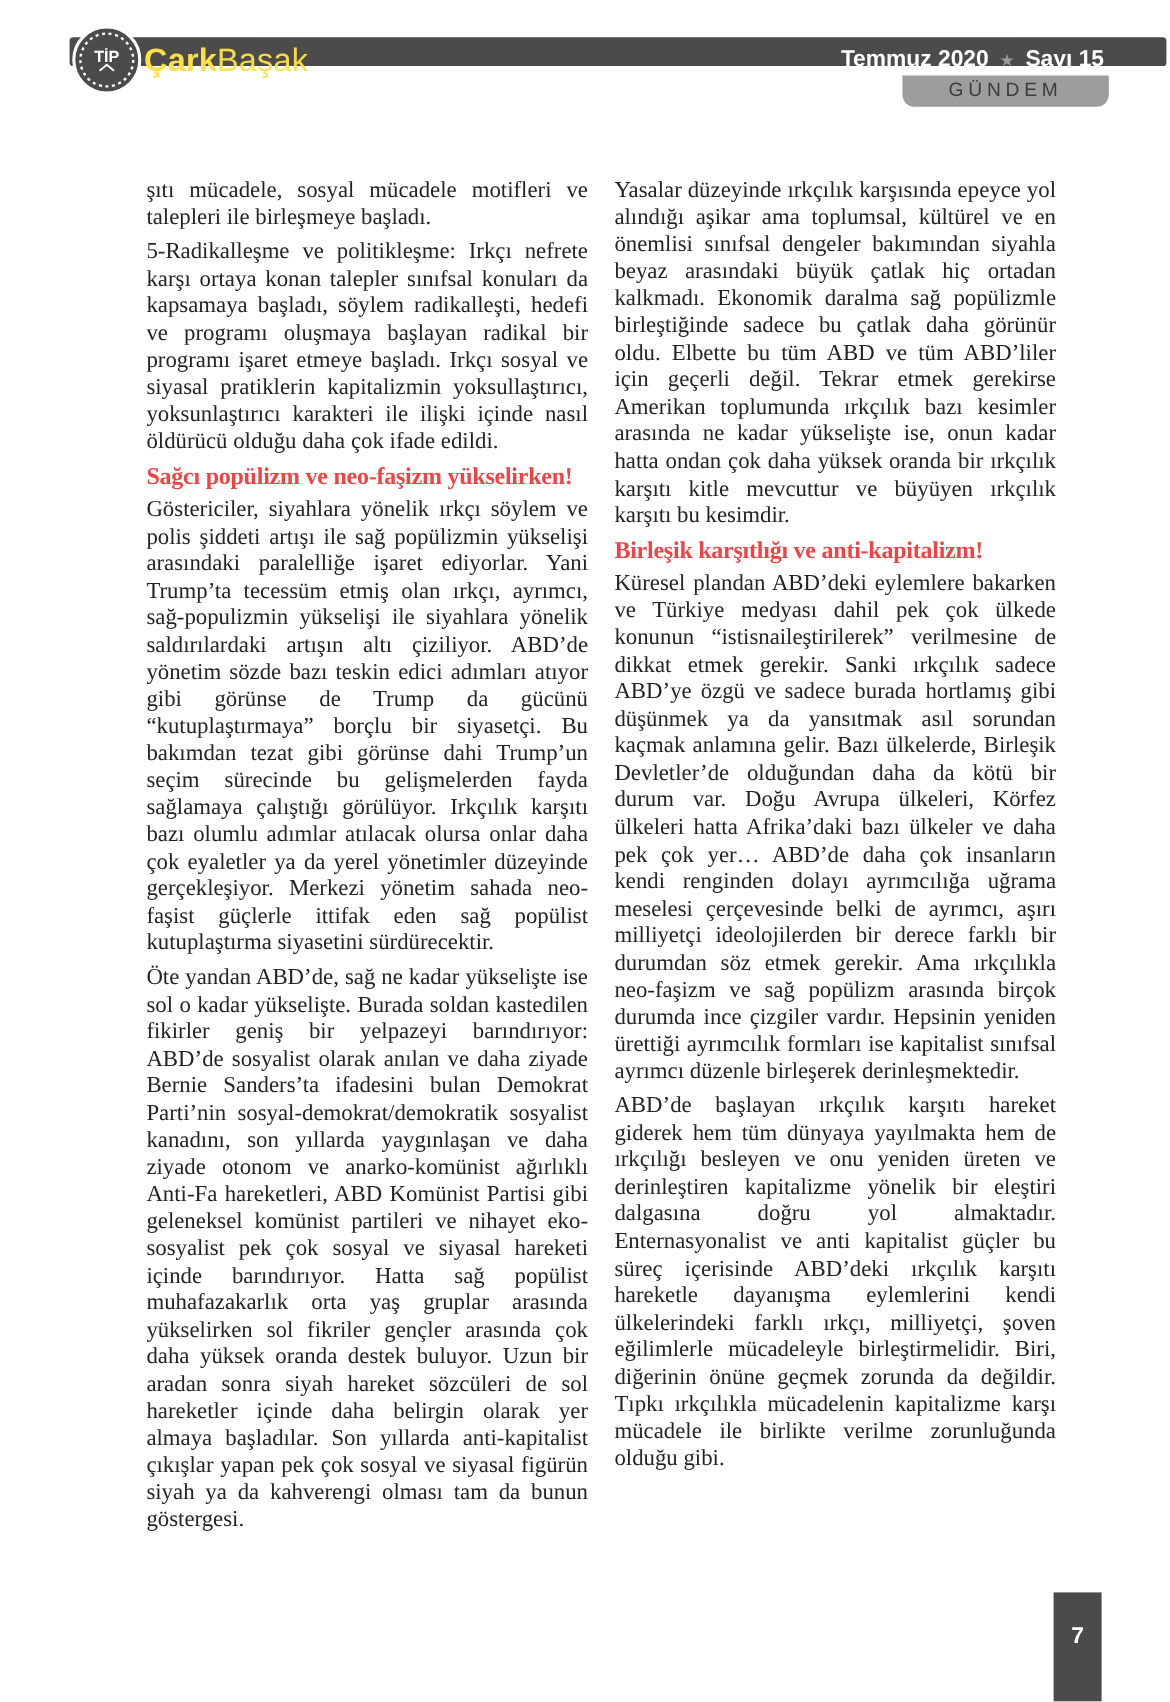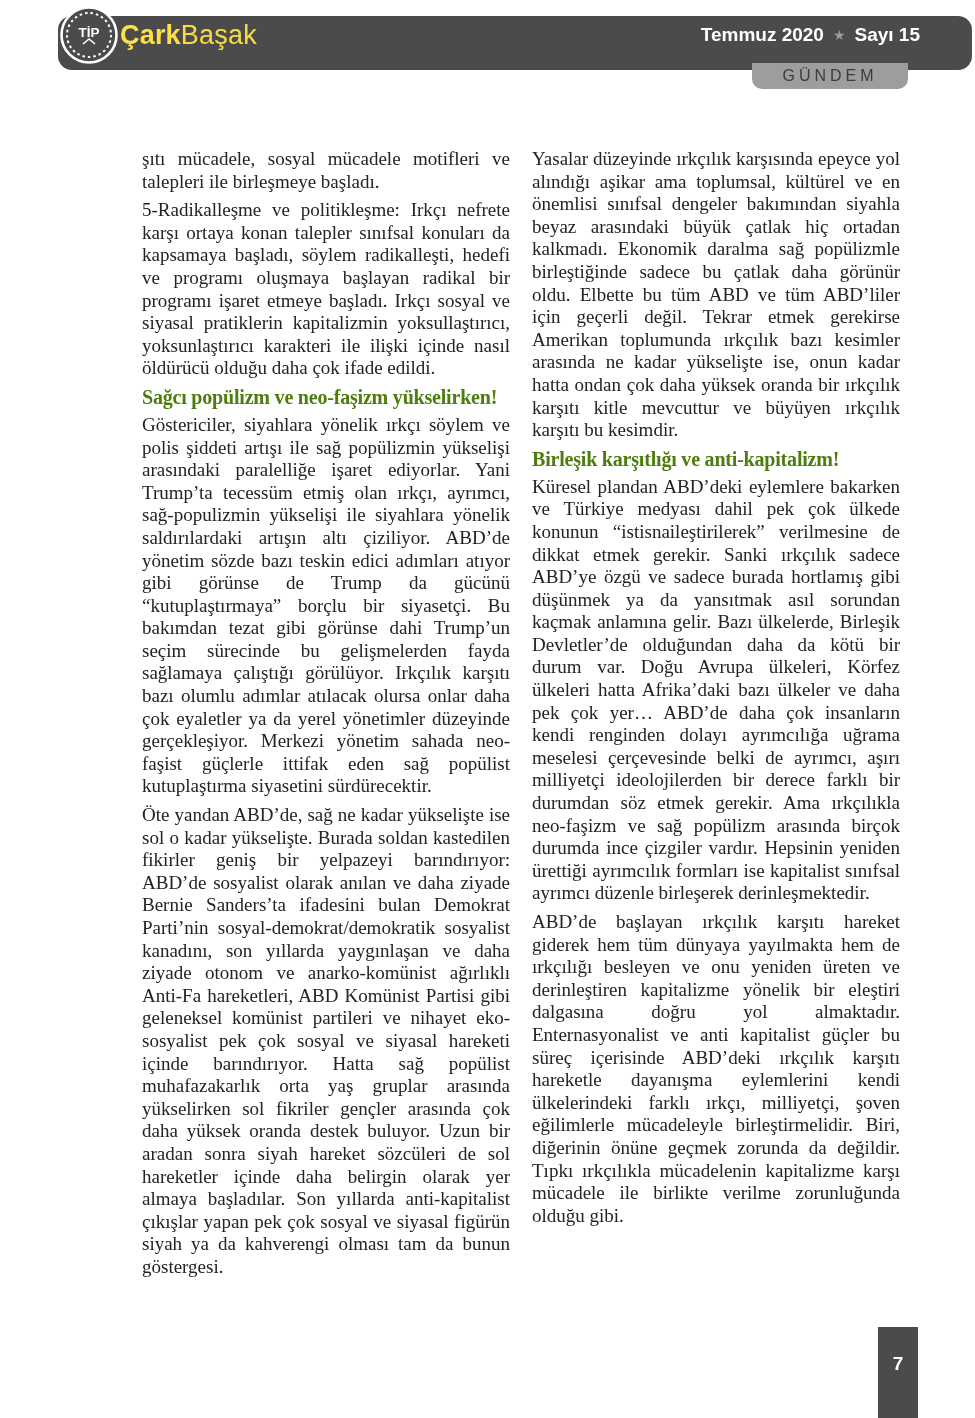--- a/index.html
+++ b/index.html
@@ -2,57 +2,56 @@
 <html lang="tr"><head>
 <meta charset="utf-8">
 <style>
   html,body{margin:0;padding:0;}
   body{
     width:975px;height:1418px;position:relative;background:#ffffff;
     font-family:"Liberation Serif", serif;overflow:hidden;
   }
   
   .masthead{
-    position:absolute;left:58px;top:16px;width:914px;height:54px;
-    background:#4b4b4b;border-radius:14px;
+    position:absolute;left:58px;top:31px;width:914px;height:24px;
+    background:#4b4b4b;border-radius:3px;
     display:flex;align-items:center;
   }
   .logo-badge{
     position:absolute;left:2px;top:-10px;width:58px;height:58px;
   }
   .brand{
     position:absolute;left:62px;top:0;height:38px;display:flex;align-items:center;
     color:#fde047;font-family:"Liberation Sans", sans-serif;font-size:27px;letter-spacing:.2px;
   }
   .brand .b1{font-weight:bold;}
   .brand .b2{font-weight:normal;opacity:.96;}
   .issue{
     position:absolute;right:52px;top:0;height:38px;display:flex;align-items:center;gap:9px;
     color:#ffffff;font-family:"Liberation Sans", sans-serif;font-size:19px;font-weight:bold;
   }
   .issue .star{color:#9a9a9a;font-size:14px;font-weight:normal;line-height:1;}
   .section-tab{
-    position:absolute;left:752px;top:63px;width:156px;height:26px;
+    position:absolute;left:752px;top:63px;width:172px;height:26px;
     background:#9d9d9d;border-radius:0 0 10px 10px;
     display:flex;align-items:center;justify-content:center;
     font-family:"Liberation Sans", sans-serif;font-size:16px;color:#3c3c3c;
     letter-spacing:4px;font-weight:normal;
   }
   
   .column{
     position:absolute;top:148px;width:368px;
     font-size:19px;line-height:22.6px;color:#232323;
     text-align:justify;
-    margin-left:20px;
   }
   .col-left{left:122px;}
   .col-right{left:512px;}
   .column p{margin:0 0 6px 0;}
   .column h2{
-    margin:4px 0 5px 0;font-size:20px;line-height:23px;color:#4d7c0f;
+    margin:4px 0 5px 0;font-size:20px;line-height:23px;color:#ef4444;
     font-weight:bold;letter-spacing:-0.2px;text-align:left;
   }
   
   .folio{
     position:absolute;left:878px;top:1327px;width:40px;height:91px;
     background:#4b4b4b;
     font-family:"Liberation Sans", sans-serif;
   }
   .folio span{
     display:block;text-align:center;margin-top:26px;

